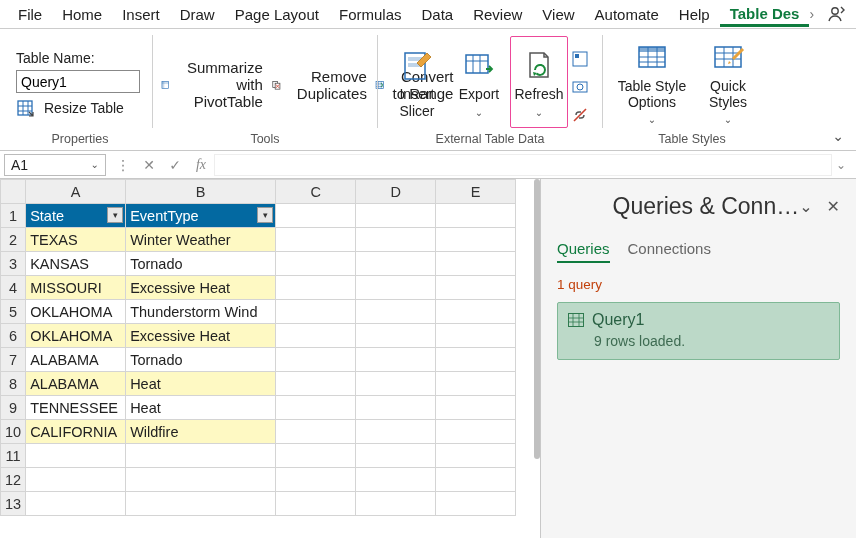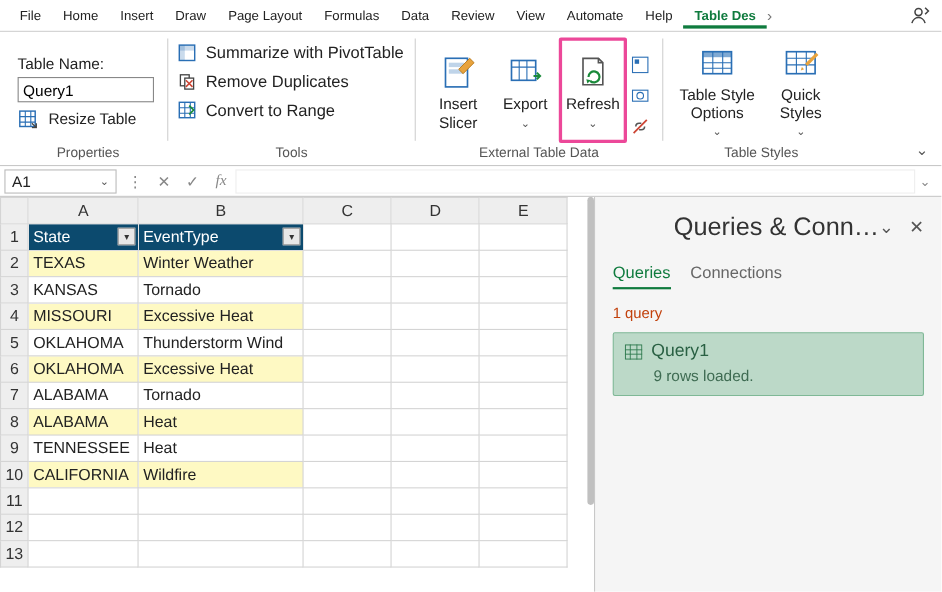--- a/index.html
+++ b/index.html
@@ -1,43 +1,43 @@
 <!DOCTYPE html>
 <html><head>
 <meta charset="utf-8">
 <style>
 * { box-sizing: border-box; margin: 0; padding: 0; font-family: "Segoe UI", Arial, sans-serif; }
 body { background: #fff; width: 856px; height: 538px; overflow: hidden; font-size: 14px; color: #222; }
 
 
 .tabs { display: flex; align-items: center; height: 29px; border-bottom: 1px solid #ccc; padding-left: 8px; gap: 0; }
-.tab { padding: 4px 10px; cursor: pointer; font-size: 12px; color: #222; white-space: nowrap; }
+.tab { padding: 4px 10px; cursor: pointer; font-size: 15px; color: #222; white-space: nowrap; }
 .tab.active { color: #0f7b3e; font-weight: 600; border-bottom: 3px solid #0f7b3e; padding-bottom: 2px; }
 .tabs-right { margin-left: auto; display: flex; align-items: center; padding-right: 10px; gap: 6px; }
 
 
 .ribbon { display: flex; height: 122px; border-bottom: 1px solid #c8c8c8; background: #fff; position: relative; padding-left: 12px; }
 .group { display: flex; flex-direction: column; padding: 4px 4px 0 4px; }
 .group-body { flex: 1; display: flex; }
 .group-label { text-align: center; font-size: 12.5px; color: #555; padding: 2px 0 4px; }
 .sep { width: 1px; background: #d0d0d0; margin: 6px 4px 22px; }
 
 .props-left { display: flex; flex-direction: column; gap: 4px; padding-top: 4px; justify-content: center; }
 .props-left .lbl { font-size: 14px; }
 .tbname { width: 124px; height: 23px; border: 1px solid #888; padding: 1px 4px; font-size: 14px; }
 .resize { display: flex; align-items: center; gap: 10px; padding-top: 2px; }
 
-.tools-col { display: flex; flex-direction: column; gap: 8px; padding-top: 6px; text-align: right; }
+.tools-col { display: flex; flex-direction: row; gap: 8px; padding-top: 6px; text-align: right; }
 .tool-item { display: flex; align-items: center; gap: 8px; font-size: 15px; }
 
 .big-btn { display: flex; flex-direction: column; align-items: center; justify-content: center; width: 62px; height: 96px; padding-top: 4px; }
 .big-btn .bicon { height: 36px; display: flex; align-items: center; justify-content: center; }
 .big-btn .blabel { font-size: 14px; text-align: center; line-height: 1.15; padding-top: 2px; }
 .caret { font-size: 10px; color: #555; }
-.refresh-wrap { border: 3px solid #ec4899; border-radius: 2px; }
+.refresh-wrap { border: 1px solid #ec4899; border-radius: 2px; }
 
 .ext-right { display: flex; flex-direction: column; gap: 8px; padding: 10px 2px 0 2px; }
 .tiny-btn { width: 20px; height: 20px; display: flex; align-items: center; justify-content: center; }
 
 .chev-expand { position: absolute; right: 12px; bottom: 6px; font-size: 14px; color: #555; }
 
 
 .fbar { display: flex; align-items: center; height: 28px; border-bottom: 1px solid #c8c8c8; }
 .namebox { width: 102px; height: 22px; border: 1px solid #bbb; margin: 0 4px 0 4px; padding: 1px 6px; display: flex; align-items: center; justify-content: space-between; }
 .fbtn { width: 26px; text-align: center; color: #888; font-size: 14px; }
@@ -50,21 +50,21 @@
 .grid-wrap { width: 540px; position: relative; overflow: hidden; }
 .scrollbar { width: 6px; background: #c0c0c0; border-radius: 3px; position: absolute; right: 0; top: 0; height: 280px; }
 
 table.grid { border-collapse: collapse; table-layout: fixed; }
 .grid th, .grid td { border: 1px solid #d4d4d4; font-size: 14.5px; font-weight: normal; text-align: left; padding: 2px 4px; height: 24px; overflow: hidden; }
 .cornercell { width: 24px; background: #eee; border-right: 1px solid #bbb; border-bottom: 1px solid #bbb; }
 .colhd { background: #eee; text-align: center !important; color: #333; }
 .rowhd { background: #eee; text-align: center !important; color: #333; width: 24px; }
 .thA { width: 100px; } .thB { width: 150px; } .thC { width: 80px; } .thD { width: 80px; } .thE { width: 80px; }
 
-.tbl-hdr { background: #0c4a6e; color: #fff; position: relative; padding-right: 18px !important; }
+.tbl-hdr { background: #0369a1; color: #fff; position: relative; padding-right: 18px !important; }
 .tbl-hdr .dd { position: absolute; right: 2px; top: 3px; width: 16px; height: 16px; background: #e8e8e8; border: 1px solid #999; display: flex; align-items: center; justify-content: center; font-size: 9px; color: #333; }
 .band-even { background: #fef9c3; }
 
 
 .panel { flex: 1; background: #f5f5f5; border-left: 1px solid #c8c8c8; padding: 14px 16px 10px 16px; }
 .panel-hd { display: flex; align-items: center; justify-content: flex-end; }
 .panel-title { font-size: 23px; color: #333; white-space: nowrap; overflow: hidden; }
 .panel-ctrl { display: flex; gap: 14px; color: #555; font-size: 16px; }
 .panel-tabs { display: flex; gap: 18px; margin-top: 20px; font-size: 15px; text-align: right; }
 .ptab { color: #666; padding-bottom: 4px; }

